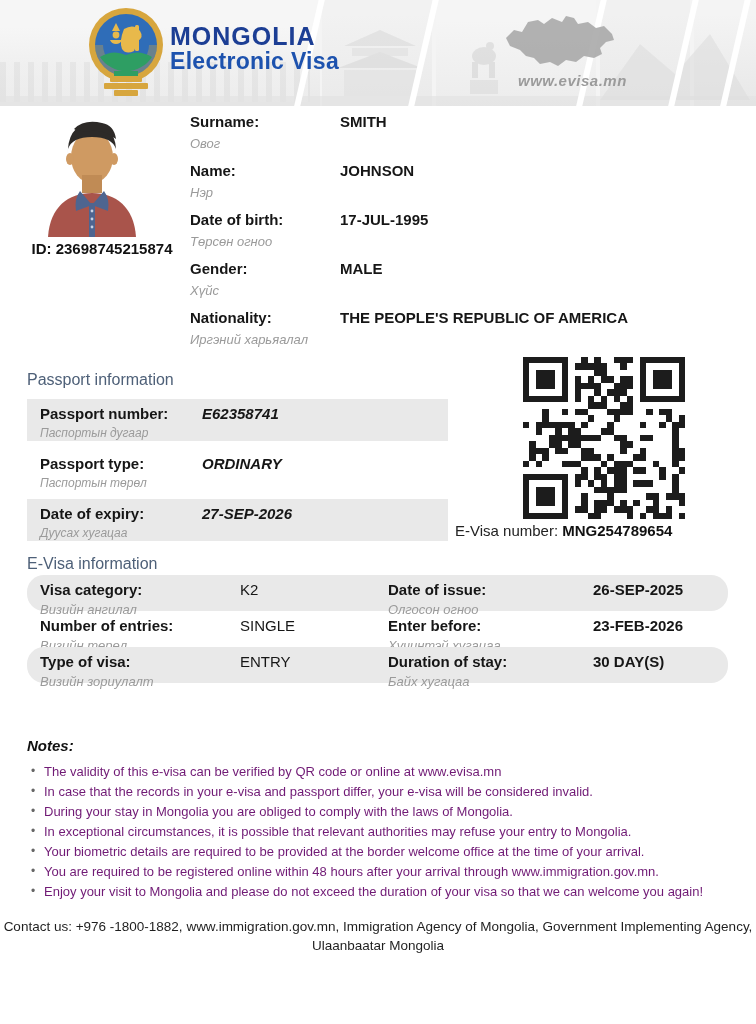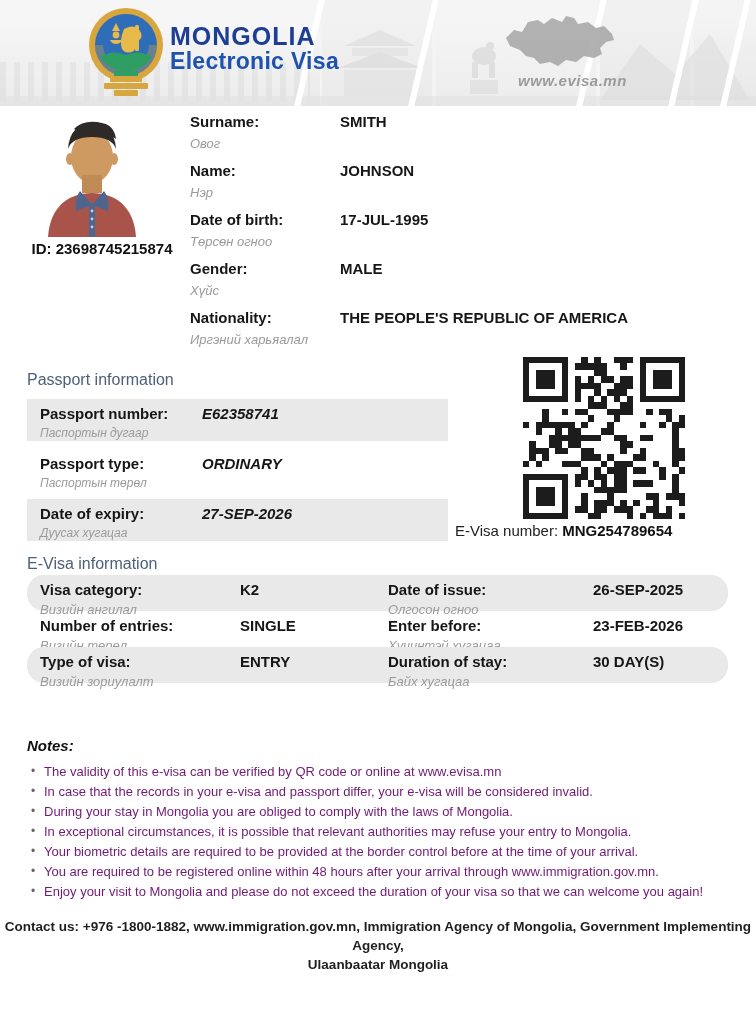--- a/index.html
+++ b/index.html
@@ -51,33 +51,33 @@
   
   .qr { position:absolute; left:523px; top:357px; width:162px; height:162px; }
   .evisa-num { position:absolute; left:455px; top:522px; font-size:15px; color:#222; }
   .evisa-num b { color:#111; }
 
   
   .etable { position:absolute; left:27px; top:575px; width:701px; }
   .erow { position:relative; height:36px;border-radius:17px; }
   .erow .lab1 { position:absolute; left:13px;  top:6px;  font-size:15px; font-weight:bold; color:#161616; }
   .erow .mn1  { position:absolute; left:13px;  top:27px; font-size:13px; font-style:italic; color:#9a9a9a; }
-  .erow .val1 { position:absolute; left:213px; top:6px;  font-size:15px; font-weight:bold; color:#161616; }
+  .erow .val1 { position:absolute; left:213px; top:6px;  font-size:15px; font-weight:normal; color:#161616; }
   .erow .lab2 { position:absolute; left:361px; top:6px;  font-size:15px; font-weight:bold; color:#161616; }
   .erow .mn2  { position:absolute; left:361px; top:27px; font-size:13px; font-style:italic; color:#9a9a9a; }
   .erow .val2 { position:absolute; left:566px; top:6px;  font-size:15px; font-weight:bold; color:#161616; }
 
   
   .notes-title { position:absolute; left:27px; top:737px; font-size:15px; font-weight:bold; font-style:italic; color:#111; }
   .notes { position:absolute; left:44px; top:762px; width:690px; list-style:none; }
   .notes li { position:relative; font-size:13px; color:#701a75; line-height:20px; padding-left:0; }
   .notes li::before { content:"•"; position:absolute; left:-13px; top:-1px; color:#666; font-size:12px; }
 
   
-  .contact { position:absolute; left:0; top:917px; width:756px; text-align:center; font-size:13.5px; font-weight:bold; color:#1f1f1f; line-height:19px; }
+  .contact { position:absolute; left:0; top:917px; width:756px; text-align:center; font-size:13.5px; font-weight:normal; color:#1f1f1f; line-height:19px; }
 </style>
 </head>
 <body>
 
 <div class="page">
 
   <div class="banner">
     <div class="seg seg1"></div>
     <div class="seg seg2"></div>
     <div class="seg seg3"></div>
@@ -536,21 +536,21 @@
       <div class="val2">30 DAY(S)</div>
     </div>
   </div>
 
   <div class="notes-title">Notes:</div>
   <ul class="notes">
     <li>The validity of this e-visa can be verified by QR code or online at www.evisa.mn</li>
     <li>In case that the records in your e-visa and passport differ, your e-visa will be considered invalid.</li>
     <li>During your stay in Mongolia you are obliged to comply with the laws of Mongolia.</li>
     <li>In exceptional circumstances, it is possible that relevant authorities may refuse your entry to Mongolia.</li>
-    <li>Your biometric details are required to be provided at the border control before at the time of your arrival.</li>
+    <li>Your biometric details are required to be provided at the border welcome office at the time of your arrival.</li>
     <li>You are required to be registered online within 48 hours after your arrival through www.immigration.gov.mn.</li>
     <li>Enjoy your visit to Mongolia and please do not exceed the duration of your visa so that we can welcome you again!</li>
   </ul>
 
   <div class="contact">
     <div>Contact us: +976 -1800-1882, www.immigration.gov.mn, Immigration Agency of Mongolia, Government Implementing Agency,</div>
     <div>Ulaanbaatar Mongolia</div>
   </div>
 
 </div>

